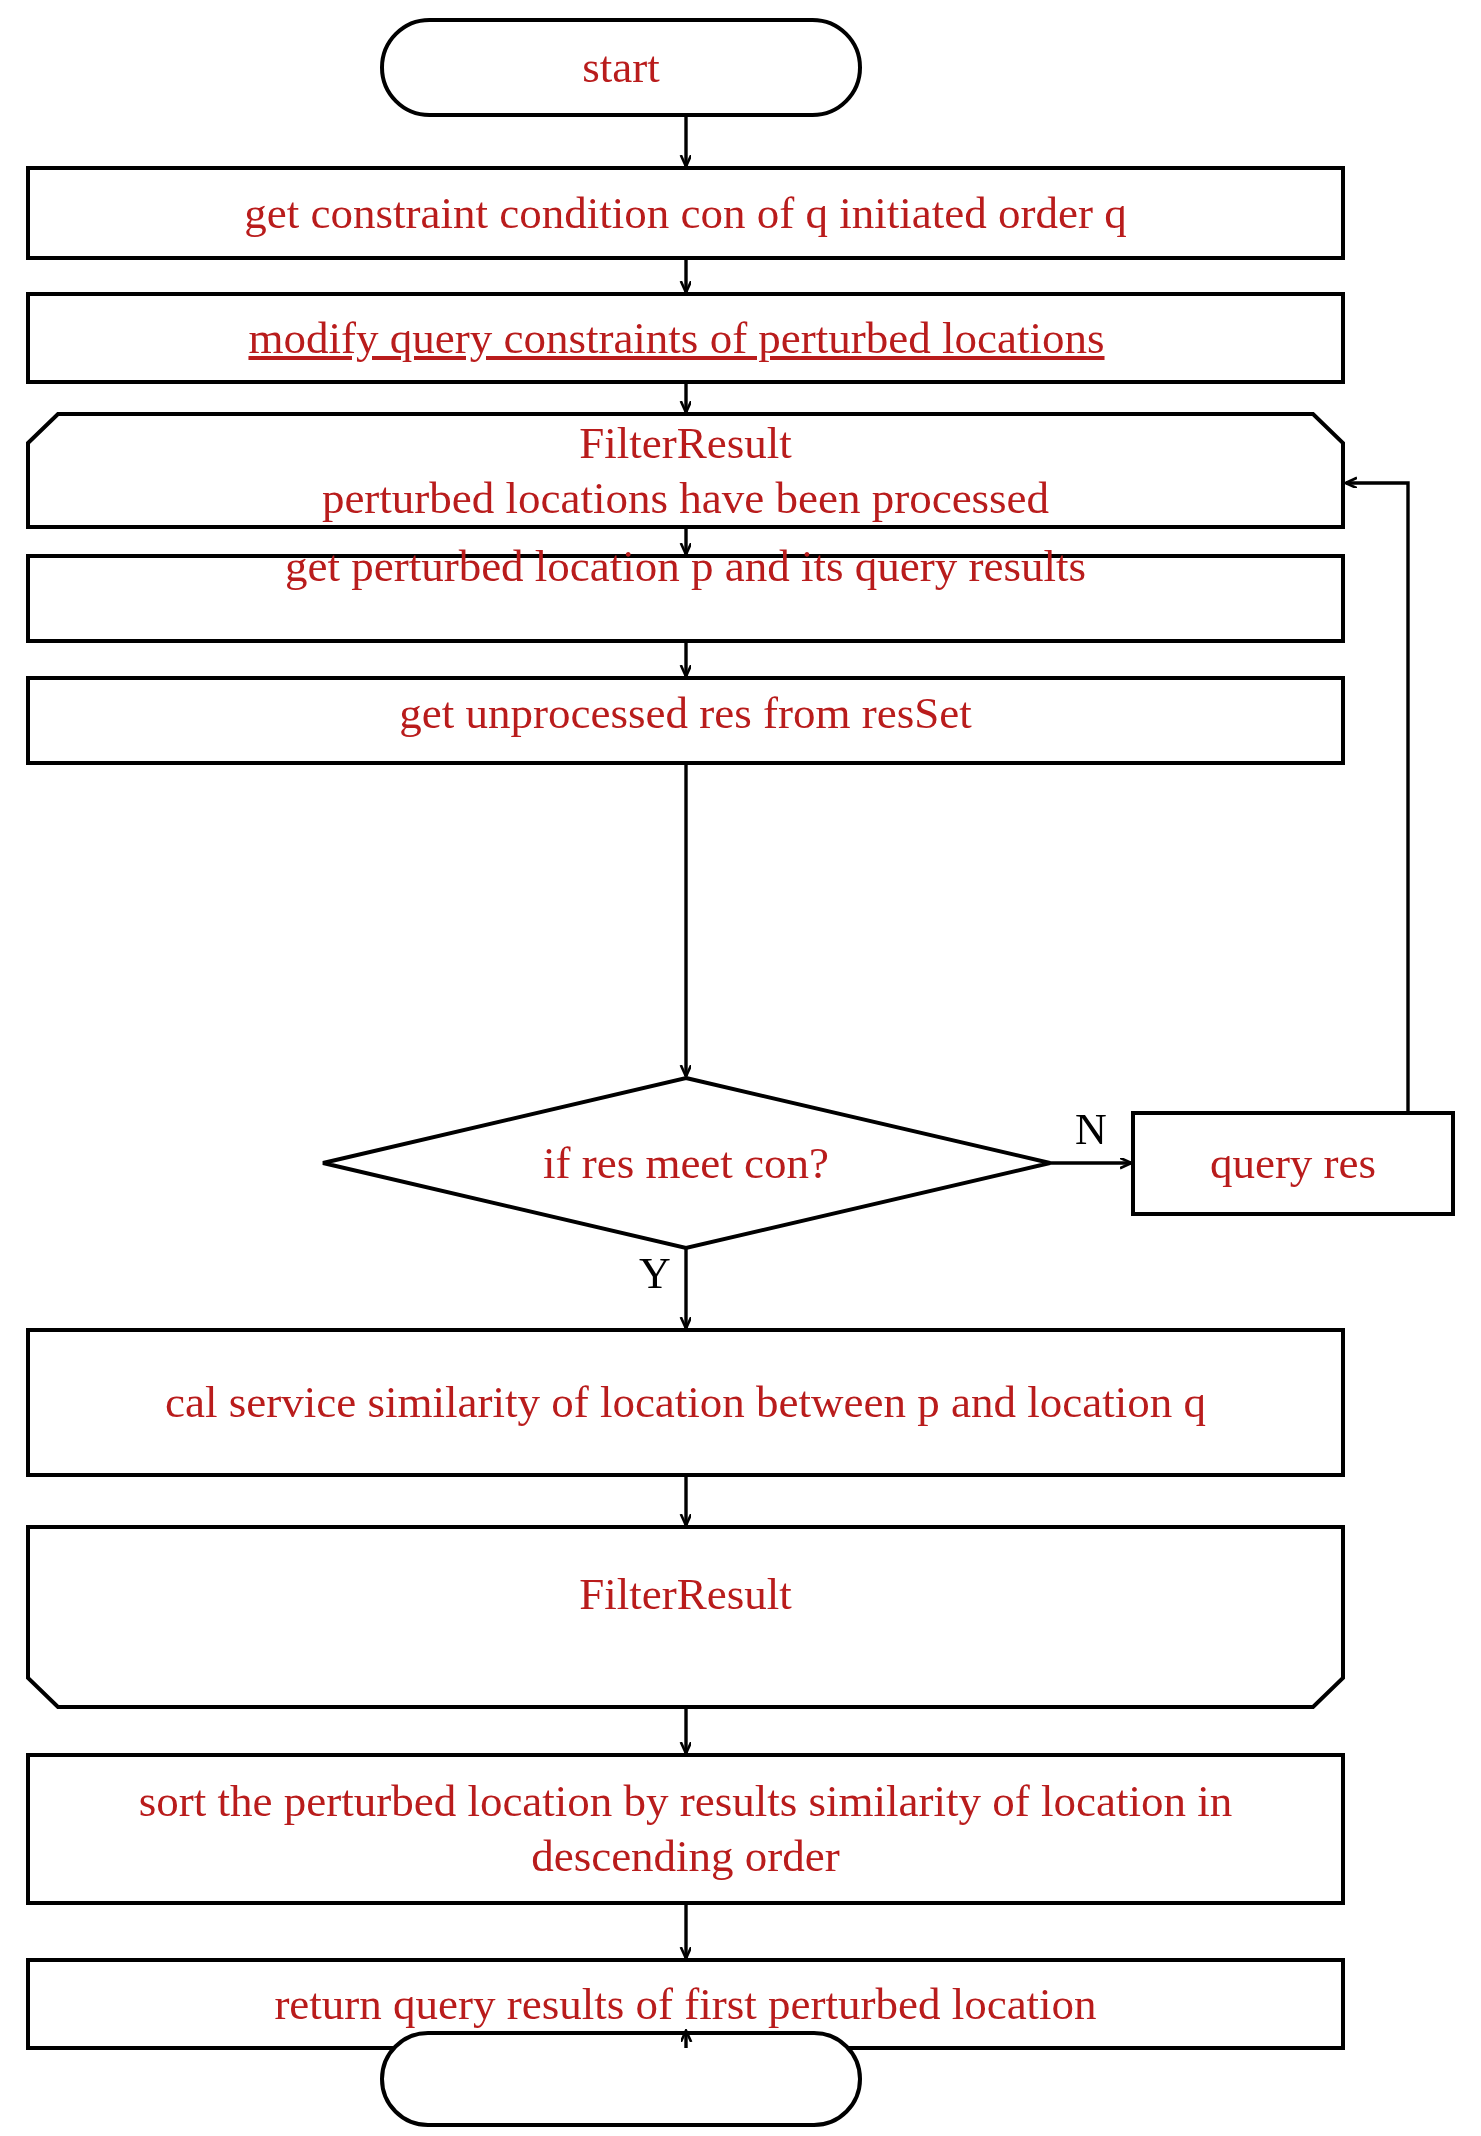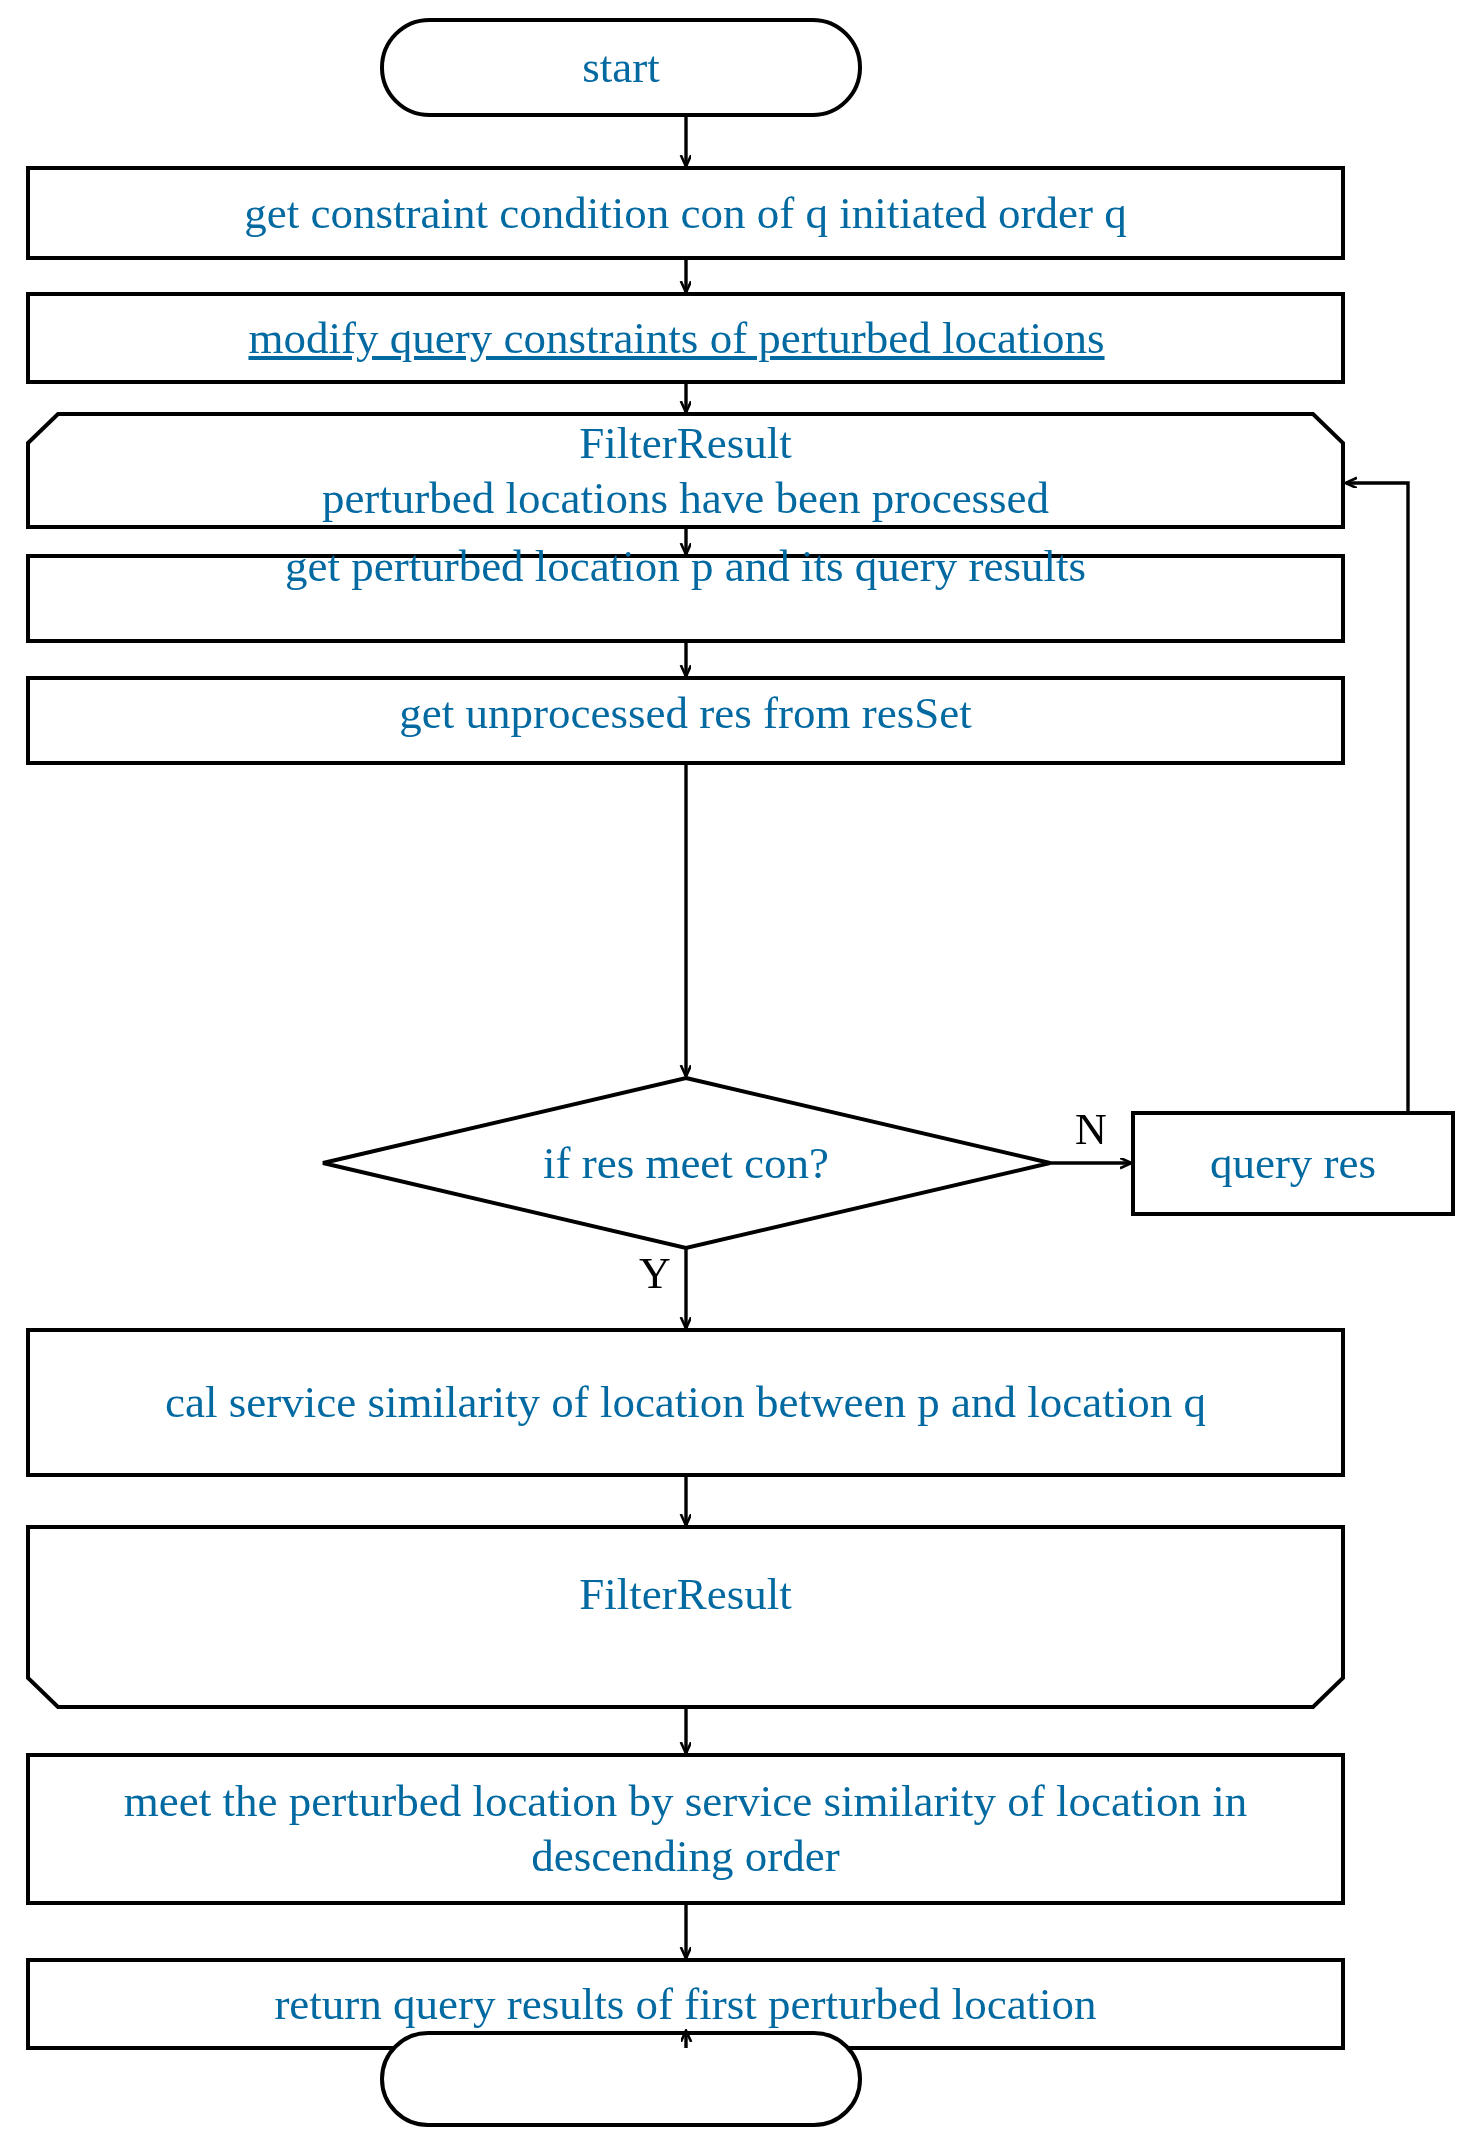--- a/index.html
+++ b/index.html
@@ -28,21 +28,21 @@
   }
   .node-label {
     position: absolute;
     display: flex;
     align-items: center;
     justify-content: center;
     text-align: center;
     font-family: "Liberation Serif", "DejaVu Serif", serif;
     font-size: 45px;
     line-height: 1.22;
-    color: #0369a1;
+    color: #b91c1c;
     pointer-events: none;
     white-space: pre-line;
   }
   .edge-label {
     position: absolute;
     font-family: "Liberation Serif", "DejaVu Serif", serif;
     font-size: 44px;
     line-height: 1;
     color: #000000;
   }
@@ -126,21 +126,21 @@
   <div class="node-label" style="left:36px; top:671px; width:1299px; height:85px;">get unprocessed res from resSet</div>
 
   <div class="node-label" style="left:380px; top:1120px; width:612px; height:86px;">if res meet con?</div>
 
   <div class="node-label" style="left:1137px; top:1113px; width:312px; height:101px;">query res</div>
 
   <div class="node-label" style="left:36px; top:1330px; width:1299px; height:145px;">cal service similarity of location between p and location q</div>
 
   <div class="node-label" style="left:36px; top:1527px; width:1299px; height:135px;">FilterResult</div>
 
-  <div class="node-label" style="left:36px; top:1755px; width:1299px; height:148px;">meet the perturbed location by service similarity of location in descending order</div>
+  <div class="node-label" style="left:36px; top:1755px; width:1299px; height:148px;">sort the perturbed location by results similarity of location in descending order</div>
 
   <div class="node-label" style="left:36px; top:1960px; width:1299px; height:88px;">return query results of first perturbed location</div>
 
 
   <div class="edge-label" style="left:1075px; top:1108px;">N</div>
 
   <div class="edge-label" style="left:639px; top:1252px;">Y</div>
 
 </div>
 

